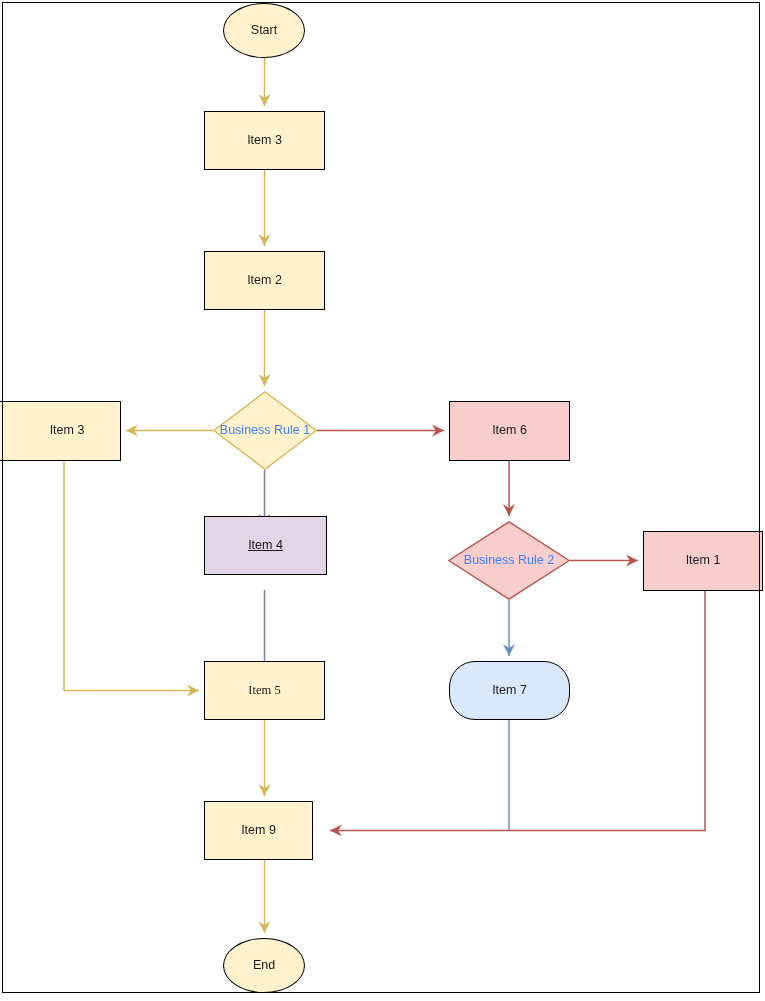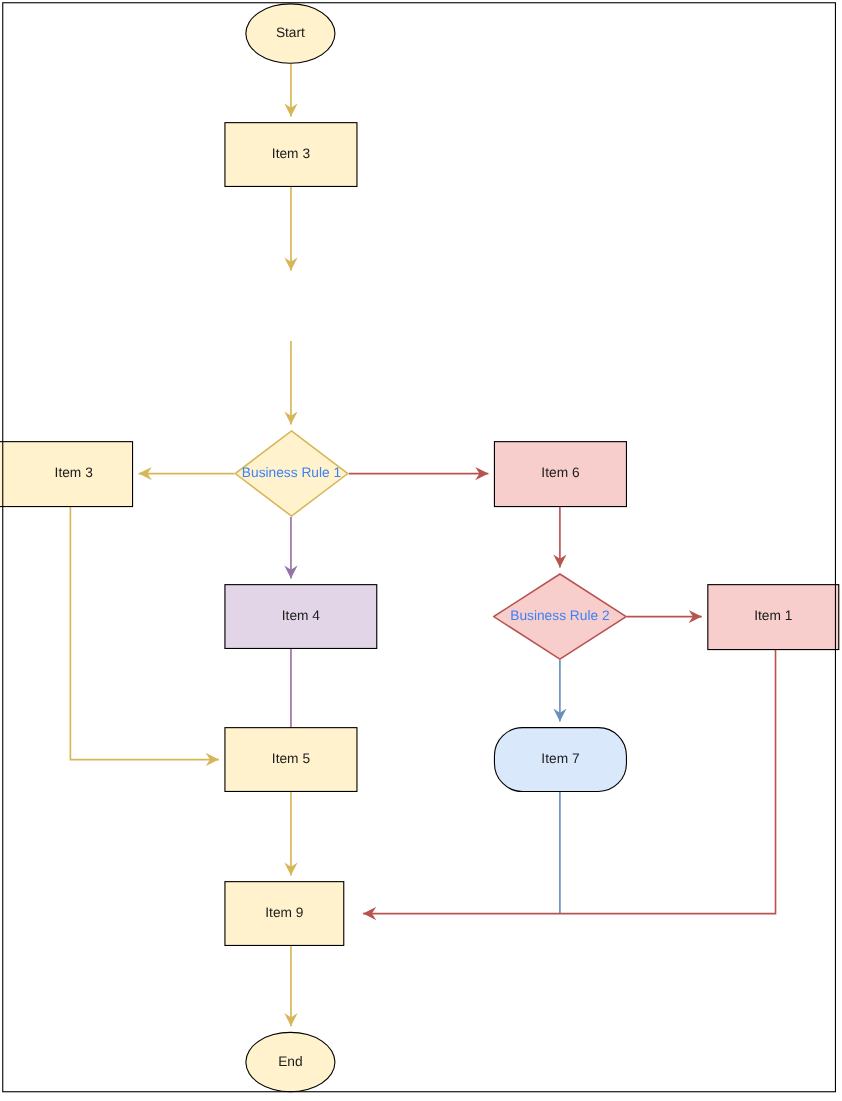--- a/index.html
+++ b/index.html
@@ -127,37 +127,40 @@
   <div id="diagram">
 
     <div class="node ellipse pal-yellow" style="left:223px;top:3px;width:82px;height:55px;">
       <span>Start</span>
     </div>
 
     <div class="node rect pal-yellow" style="left:204px;top:111px;width:121px;height:59px;">
       <span>Item 3</span>
     </div>
 
+    <div class="node rect pal-yellow" style="left:204px;top:251px;width:121px;height:59px;">
+      <span>Item 2</span>
+    </div>
 
     <div class="node diamond" style="left:213px;top:391px;width:104px;height:79px;">
       <svg class="dshape" viewBox="0 0 104 79" preserveAspectRatio="none">
         <polygon points="52,0.8 103.2,39.5 52,78.2 0.8,39.5" fill="#fff2cc" stroke="#d6b656" stroke-width="1.4"></polygon>
       </svg>
       <span class="dlabel">Business Rule 1</span>
     </div>
 
     <div class="node rect pal-yellow" style="left:-1px;top:401px;width:122px;height:60px;">
       <span style="margin-left:14px;">Item 3</span>
     </div>
 
-    <div class="node rect pal-purple" style="left:204px;top:531px;width:139px;height:59px;">
+    <div class="node rect pal-purple" style="left:204px;top:516px;width:123px;height:59px;text-decoration:underline;">
       <span>Item 4</span>
     </div>
 
-    <div class="node rect pal-yellow" style="left:204px;top:661px;width:121px;height:59px;">
+    <div class="node rect pal-yellow" style="left:204px;top:661px;width:121px;height:59px;font-family:Liberation Serif, serif;">
       <span>Item 5</span>
     </div>
 
     <div class="node rect pal-red" style="left:449px;top:401px;width:121px;height:60px;">
       <span>Item 6</span>
     </div>
 
     <div class="node diamond" style="left:448px;top:521px;width:122px;height:79px;">
       <svg class="dshape" viewBox="0 0 122 79" preserveAspectRatio="none">
         <polygon points="61,0.8 121.2,39.5 61,78.2 0.8,39.5" fill="#f8cecc" stroke="#b85450" stroke-width="1.4"></polygon>

